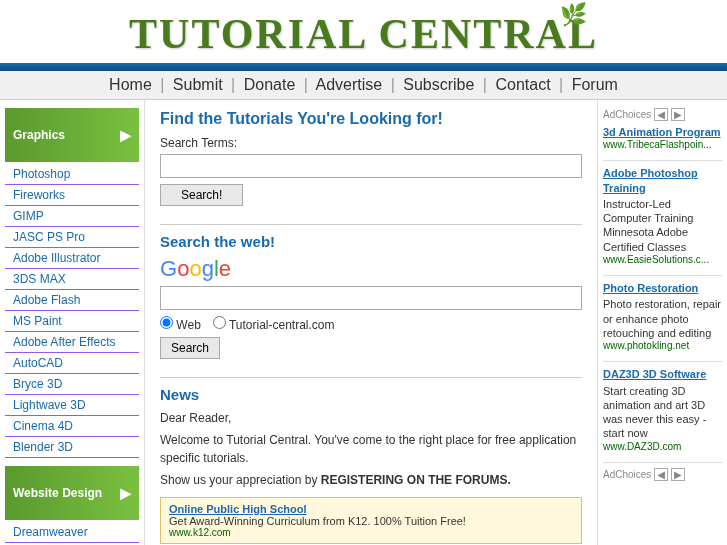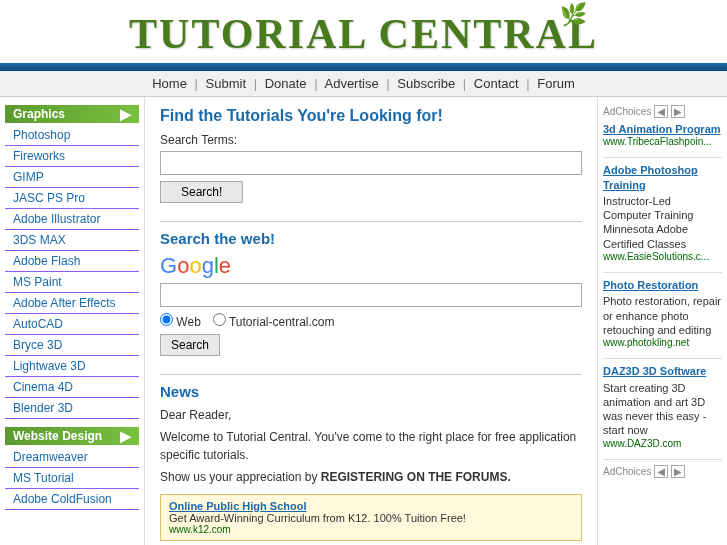--- a/index.html
+++ b/index.html
@@ -2,30 +2,30 @@
 <html><head>
   <meta charset="utf-8">
   <style>
     * { margin: 0; padding: 0; box-sizing: border-box; }
     body { font-family: Arial, sans-serif; font-size: 12px; background: #fff; color: #333; width: 727px; }
 
     
     #header { text-align: center; padding: 10px 0 5px; background: #fff; position: relative; }
     #header-title { font-size: 42px; font-weight: bold; color: #4a7a1e; font-family: Georgia, serif; letter-spacing: 2px; text-shadow: 1px 1px 2px rgba(0,0,0,0.2); display: inline-block; }
     #header-bar { background: linear-gradient(to bottom, #1a6aad, #0d4a7a); height: 8px; margin: 0; }
-    #nav-bar { background: #f0f0f0; border-bottom: 1px solid #ccc; text-align: center; padding: 5px 12px; font-size: 13px; }
+    #nav-bar { background: #f0f0f0; border-bottom: 1px solid #ccc; text-align: center; padding: 5px 12px; font-size: 16px; }
     #nav-bar a { color: #333; text-decoration: none; }
     #nav-bar span { color: #999; margin: 0 4px; }
 
     
     #layout { display: flex; width: 727px; }
 
     
     #sidebar { width: 145px; min-width: 145px; padding: 8px 5px; border-right: 1px solid #ddd; }
-    .sidebar-section-header { background: linear-gradient(to right, #5a9a2e, #7ac040); color: #fff; padding: 1px 8px; font-weight: bold; font-size: 12px; display: flex; justify-content: space-between; align-items: center; margin-bottom: 2px; cursor: pointer; }
+    .sidebar-section-header { background: linear-gradient(to right, #5a9a2e, #7ac040); color: #fff; padding: 19px 8px; font-weight: bold; font-size: 12px; display: flex; justify-content: space-between; align-items: center; margin-bottom: 2px; cursor: pointer; }
     .sidebar-arrow { font-size: 14px; }
     .sidebar-item { padding: 3px 8px; border-bottom: 1px solid #8b5cf6; font-size: 12px; color: #1a6aad; cursor: pointer; }
     .sidebar-spacer { height: 8px; }
 
     
     #main { flex: 1; padding: 10px 15px; min-width: 0; }
     .main-title { color: #1a6aad; font-size: 16px; font-weight: bold; margin-bottom: 8px; }
     .search-label { font-size: 12px; margin-bottom: 4px; }
     .search-input { width: 100%; border: 1px solid #aaa; padding: 4px; font-size: 12px; margin-bottom: 6px; }
     .search-btn { background: #e8e8e8; border: 1px solid #aaa; padding: 3px 20px; font-size: 12px; cursor: pointer; margin-bottom: 10px; }

